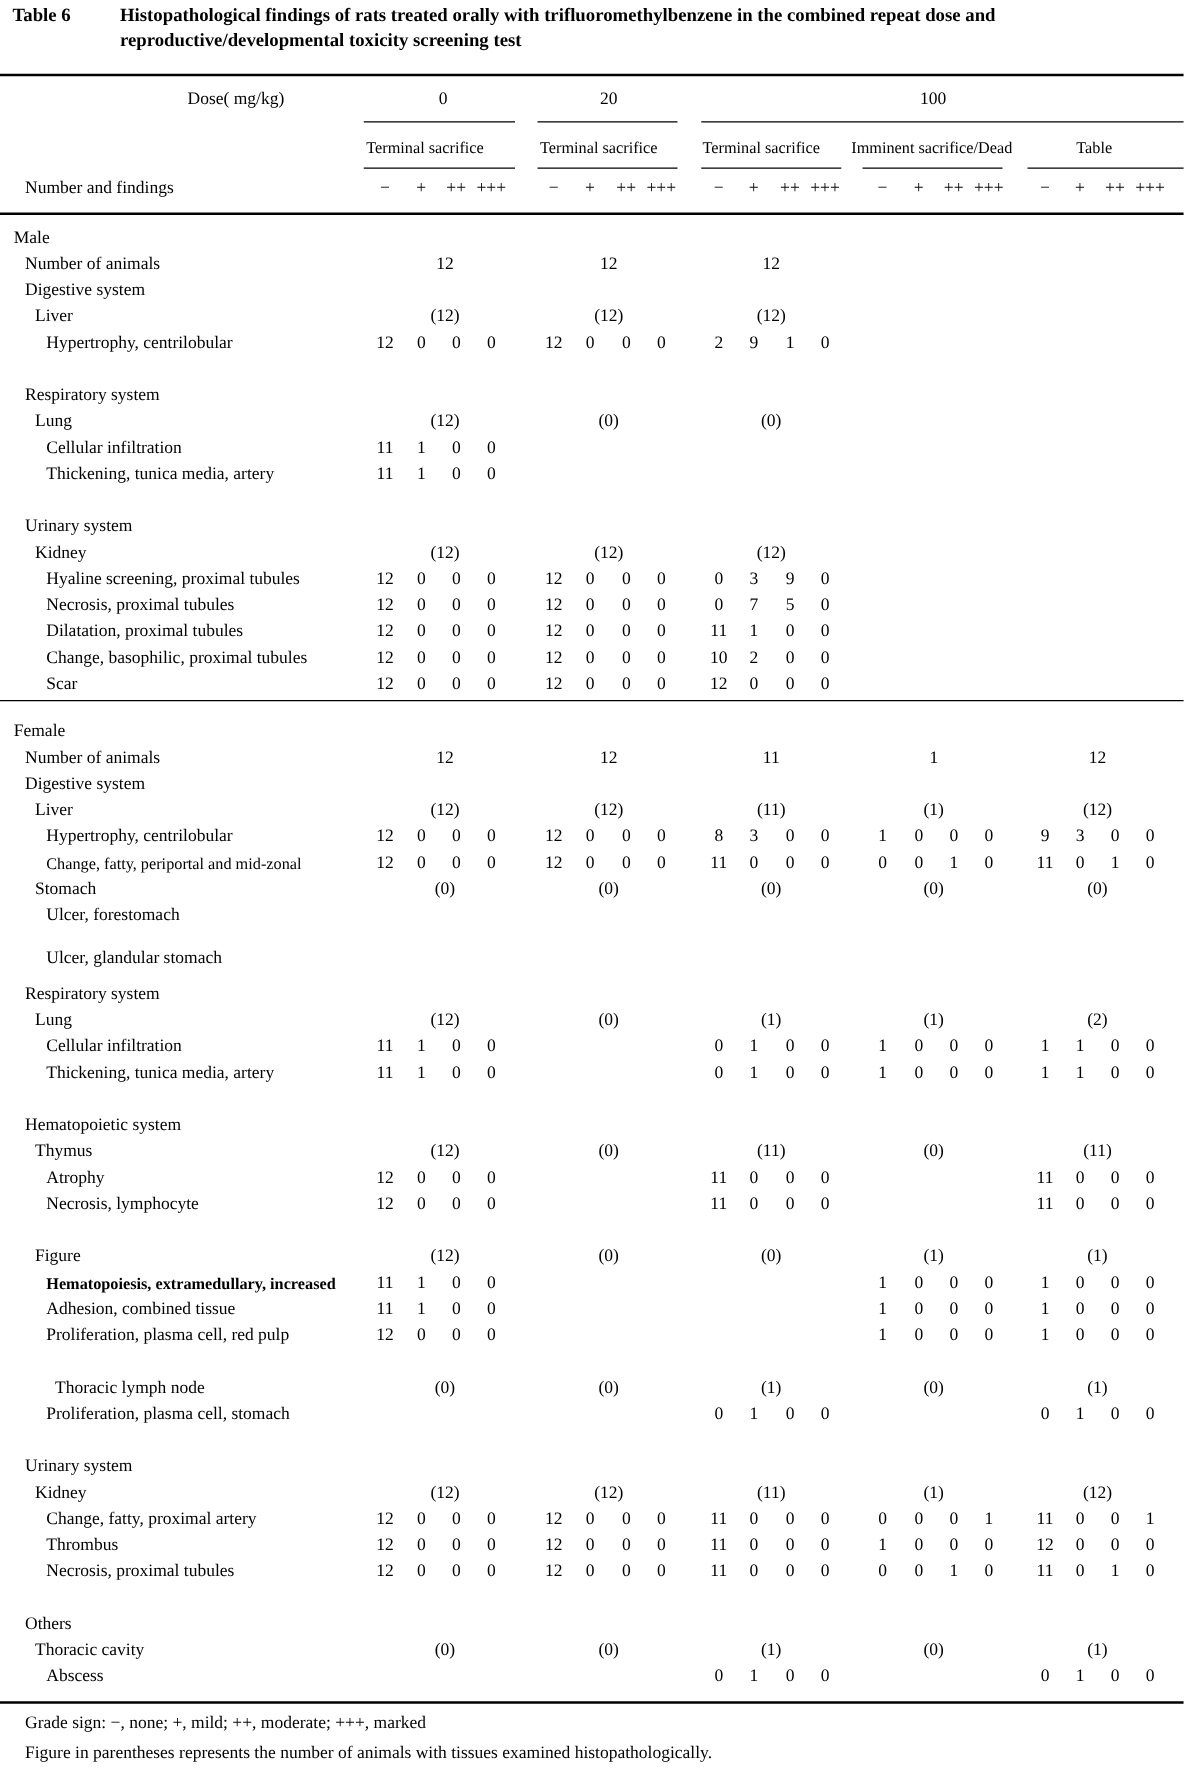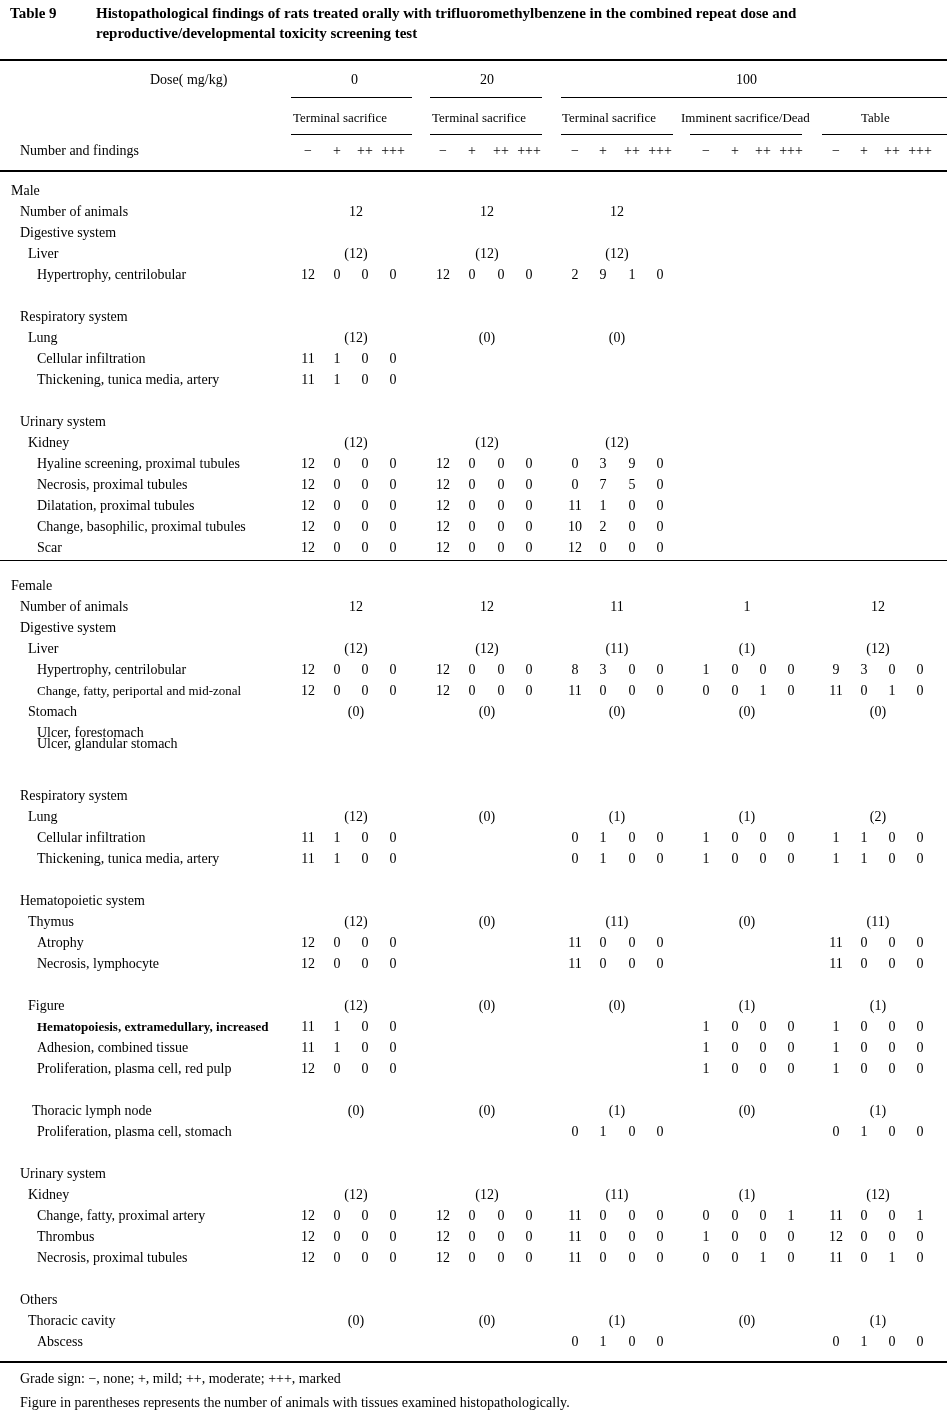--- a/index.html
+++ b/index.html
@@ -13,21 +13,21 @@
   .row{position:absolute;left:0;width:947px;height:21px;font-family:"Liberation Serif",serif;font-size:14px;line-height:21px;}
   .row .label{position:absolute;top:0;white-space:nowrap;}
   .row .cell{position:absolute;top:0;width:24px;text-align:center;}
   .row .center{position:absolute;top:0;width:80px;text-align:center;}
   .foot{position:absolute;left:20px;font-family:"Liberation Serif",serif;font-size:14px;white-space:nowrap;}
 </style>
 </head>
 <body>
 
 <div class="title">
-  <span class="lbl">Table 9</span>
+  <span class="lbl">Table 6</span>
   <span class="txt">Histopathological findings of rats treated orally with trifluoromethylbenzene in the combined repeat dose and reproductive/developmental toxicity screening test</span>
 </div>
 
 <div class="rule" style="top:59px;height:2px;"></div>
 
 <div class="hdr" style="left:150px;top:72px;">Dose( mg/kg)</div>
 <div class="hdr" style="left:351px;top:72px;">0</div>
 <div class="hdr" style="left:480px;top:72px;">20</div>
 <div class="hdr" style="left:736px;top:72px;">100</div>
 
@@ -287,21 +287,21 @@
       <div class="label" style="left: 28px;">Stomach</div>
       <div class="center" style="left: 316px;">(0)</div>
       <div class="center" style="left: 447px;">(0)</div>
       <div class="center" style="left: 577px;">(0)</div>
       <div class="center" style="left: 707px;">(0)</div>
       <div class="center" style="left: 838px;">(0)</div>
     </div>
     <div class="row" style="top: 722px;">
       <div class="label" style="left: 37px;">Ulcer, forestomach</div>
     </div>
-    <div class="row" style="top: 733px;">
+    <div class="row" style="top: 756px;">
       <div class="label" style="left: 37px;">Ulcer, glandular stomach</div>
     </div>
     <div class="row" style="top: 785px;">
       <div class="label" style="left: 20px;">Respiratory system</div>
     </div>
     <div class="row" style="top: 806px;">
       <div class="label" style="left: 28px;">Lung</div>
       <div class="center" style="left: 316px;">(12)</div>
       <div class="center" style="left: 447px;">(0)</div>
       <div class="center" style="left: 577px;">(1)</div>
@@ -434,21 +434,21 @@
       <div class="cell" style="left: 694px;">1</div>
       <div class="cell" style="left: 723px;">0</div>
       <div class="cell" style="left: 751px;">0</div>
       <div class="cell" style="left: 779px;">0</div>
       <div class="cell" style="left: 824px;">1</div>
       <div class="cell" style="left: 852px;">0</div>
       <div class="cell" style="left: 880px;">0</div>
       <div class="cell" style="left: 908px;">0</div>
     </div>
     <div class="row" style="top: 1100px;">
-      <div class="label" style="left: 32px;">Thoracic lymph node</div>
+      <div class="label" style="left: 44px;">Thoracic lymph node</div>
       <div class="center" style="left: 316px;">(0)</div>
       <div class="center" style="left: 447px;">(0)</div>
       <div class="center" style="left: 577px;">(1)</div>
       <div class="center" style="left: 707px;">(0)</div>
       <div class="center" style="left: 838px;">(1)</div>
     </div>
     <div class="row" style="top: 1121px;">
       <div class="label" style="left: 37px;">Proliferation, plasma cell, stomach</div>
       <div class="cell" style="left: 563px;">0</div>
       <div class="cell" style="left: 591px;">1</div>

